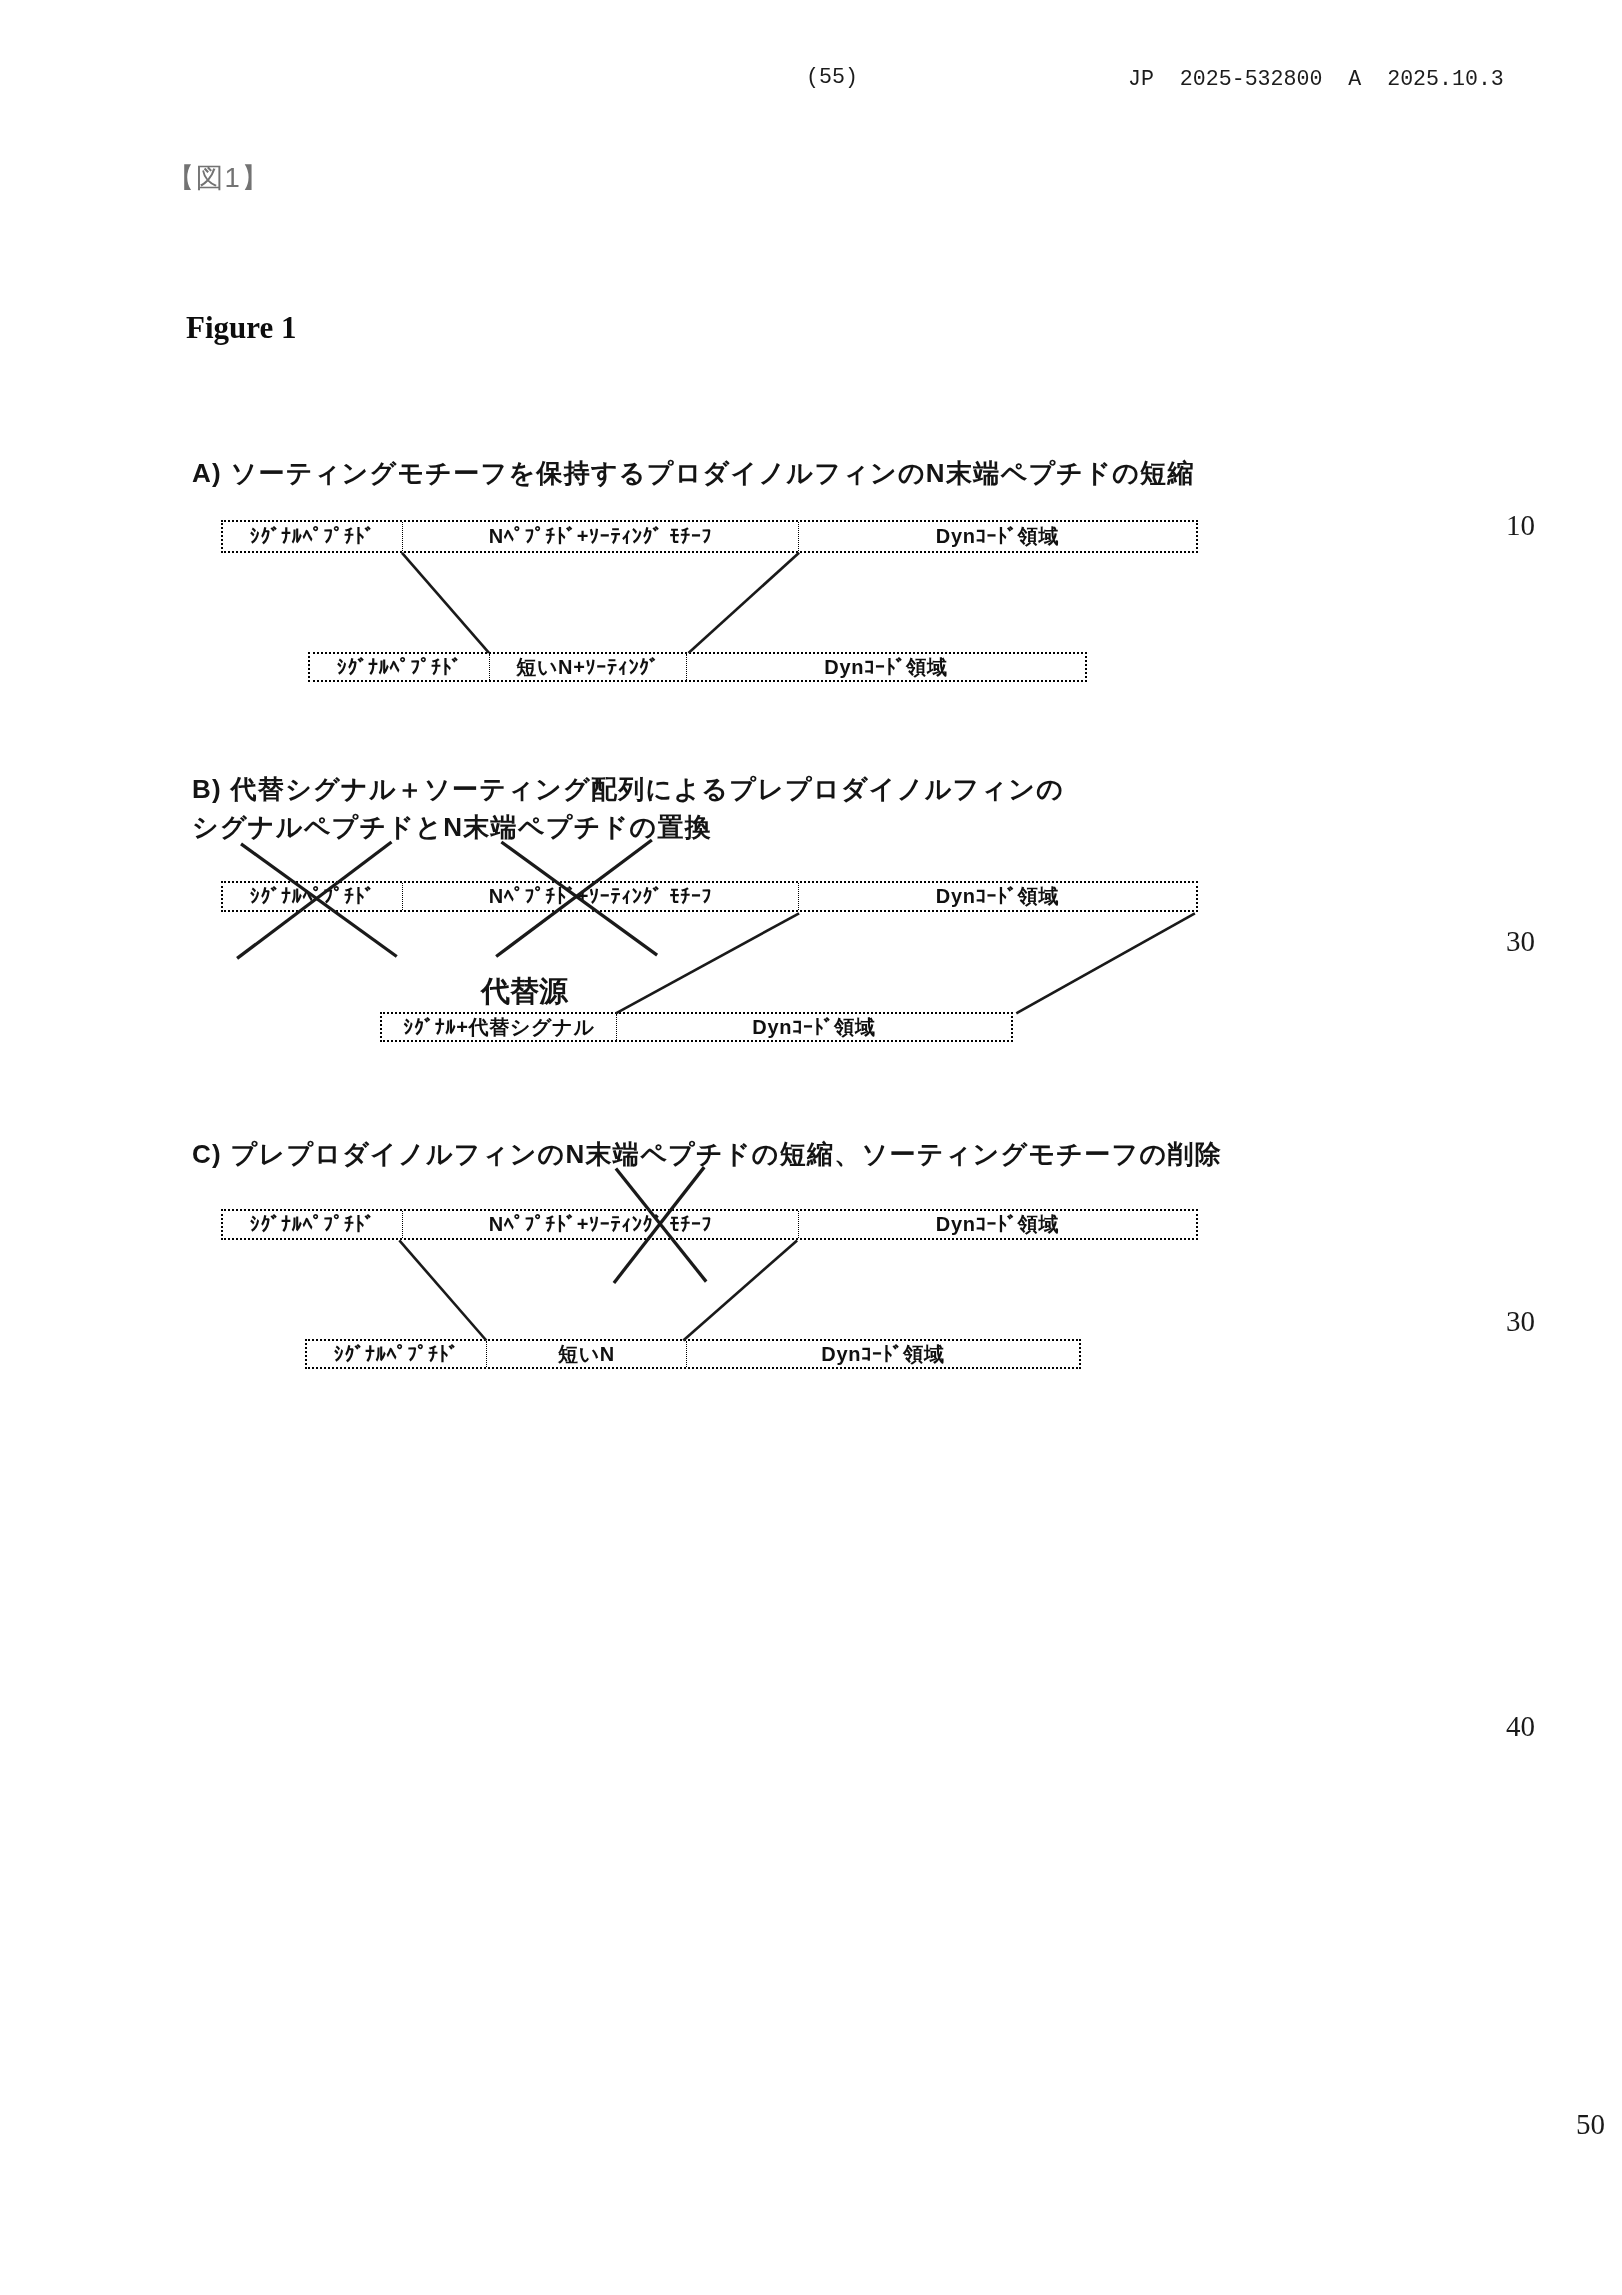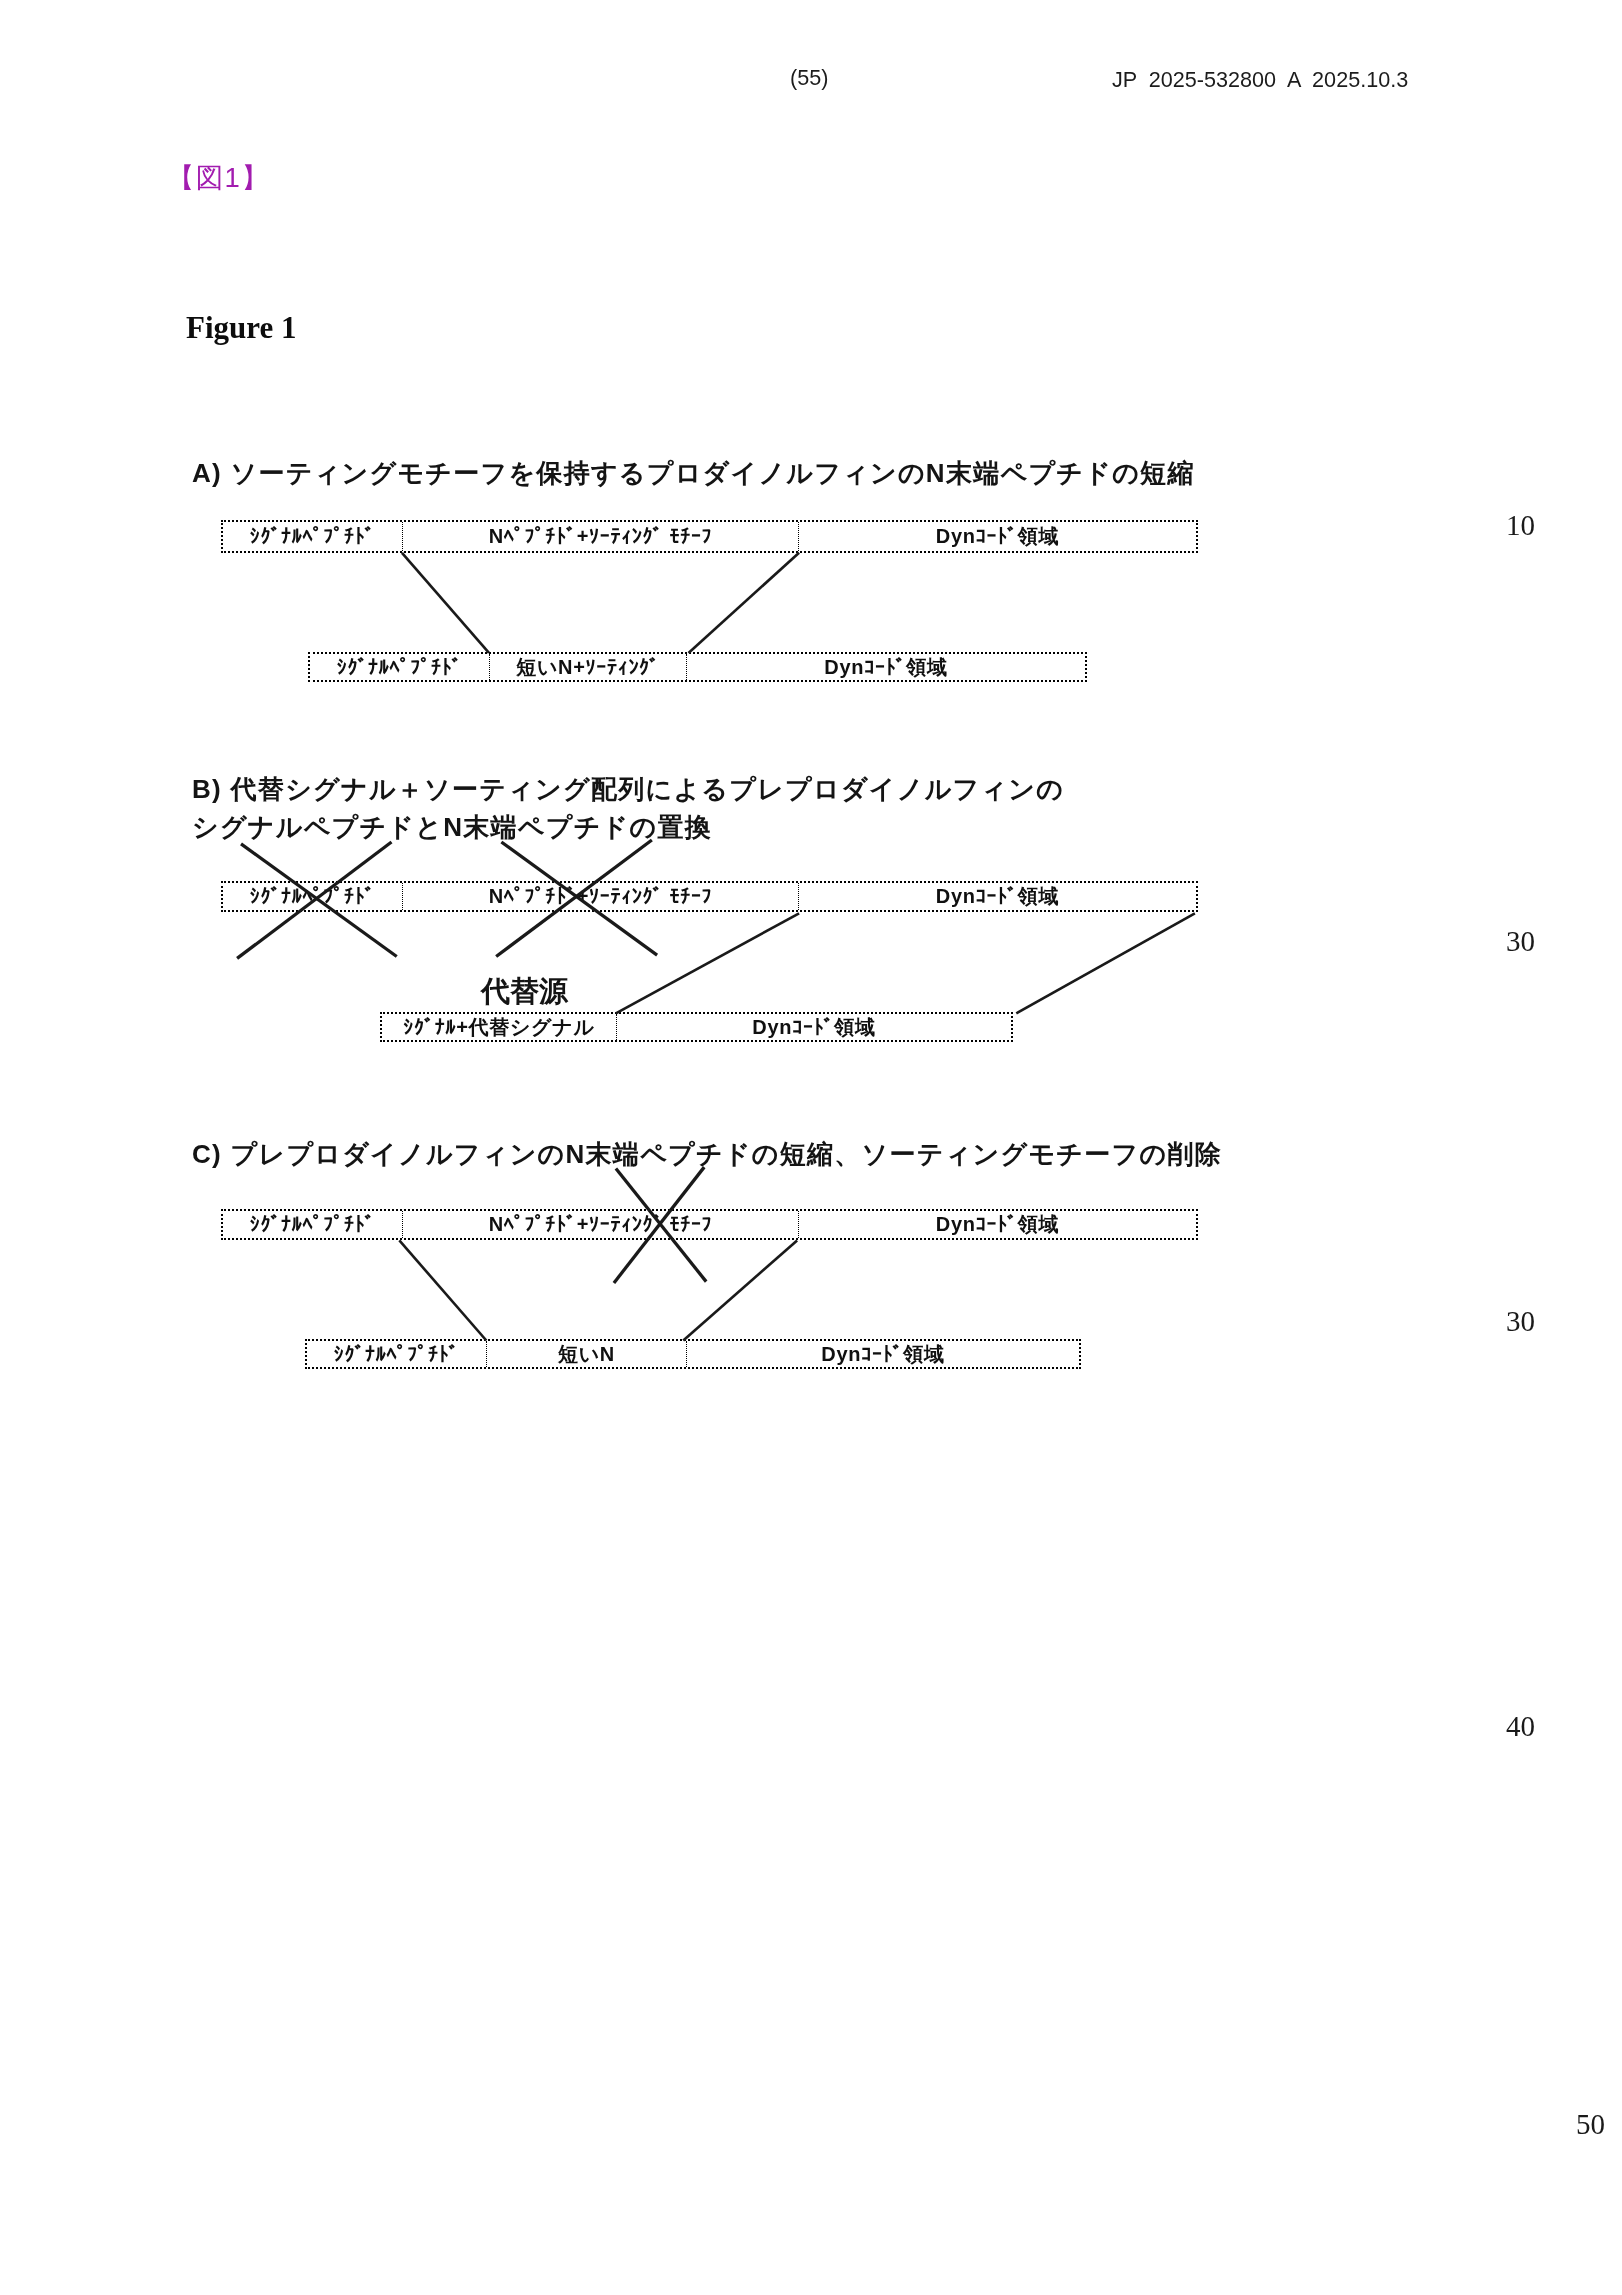--- a/index.html
+++ b/index.html
@@ -7,26 +7,27 @@
     position:relative;
     width:1623px;
     height:2295px;
     background:#ffffff;
     color:#161616;
     font-family:"Liberation Sans", sans-serif;
     overflow:hidden;
   }
   .abs { position:absolute; white-space:nowrap; }
   .hdr {
-    font-family:Liberation Sans, sans-serif;
+    font-family:Liberation Mono, monospace;
     font-size:21.6px;
     white-space:pre;
     color:#1c1c1c;
+    margin-left:16px;
   }
-  .fig-tag { font-size:27.5px; letter-spacing:1.3px; color:#a21caf; }
+  .fig-tag { font-size:27.5px; letter-spacing:1.3px; color:#737373; }
   .fig-title {
     font-family:"Liberation Serif", serif;
     font-weight:bold;
     font-size:31px;
     color:#0d0d0d;
   }
   .sec-heading {
     font-size:26px;
     font-weight:600;
     letter-spacing:1.3px;

